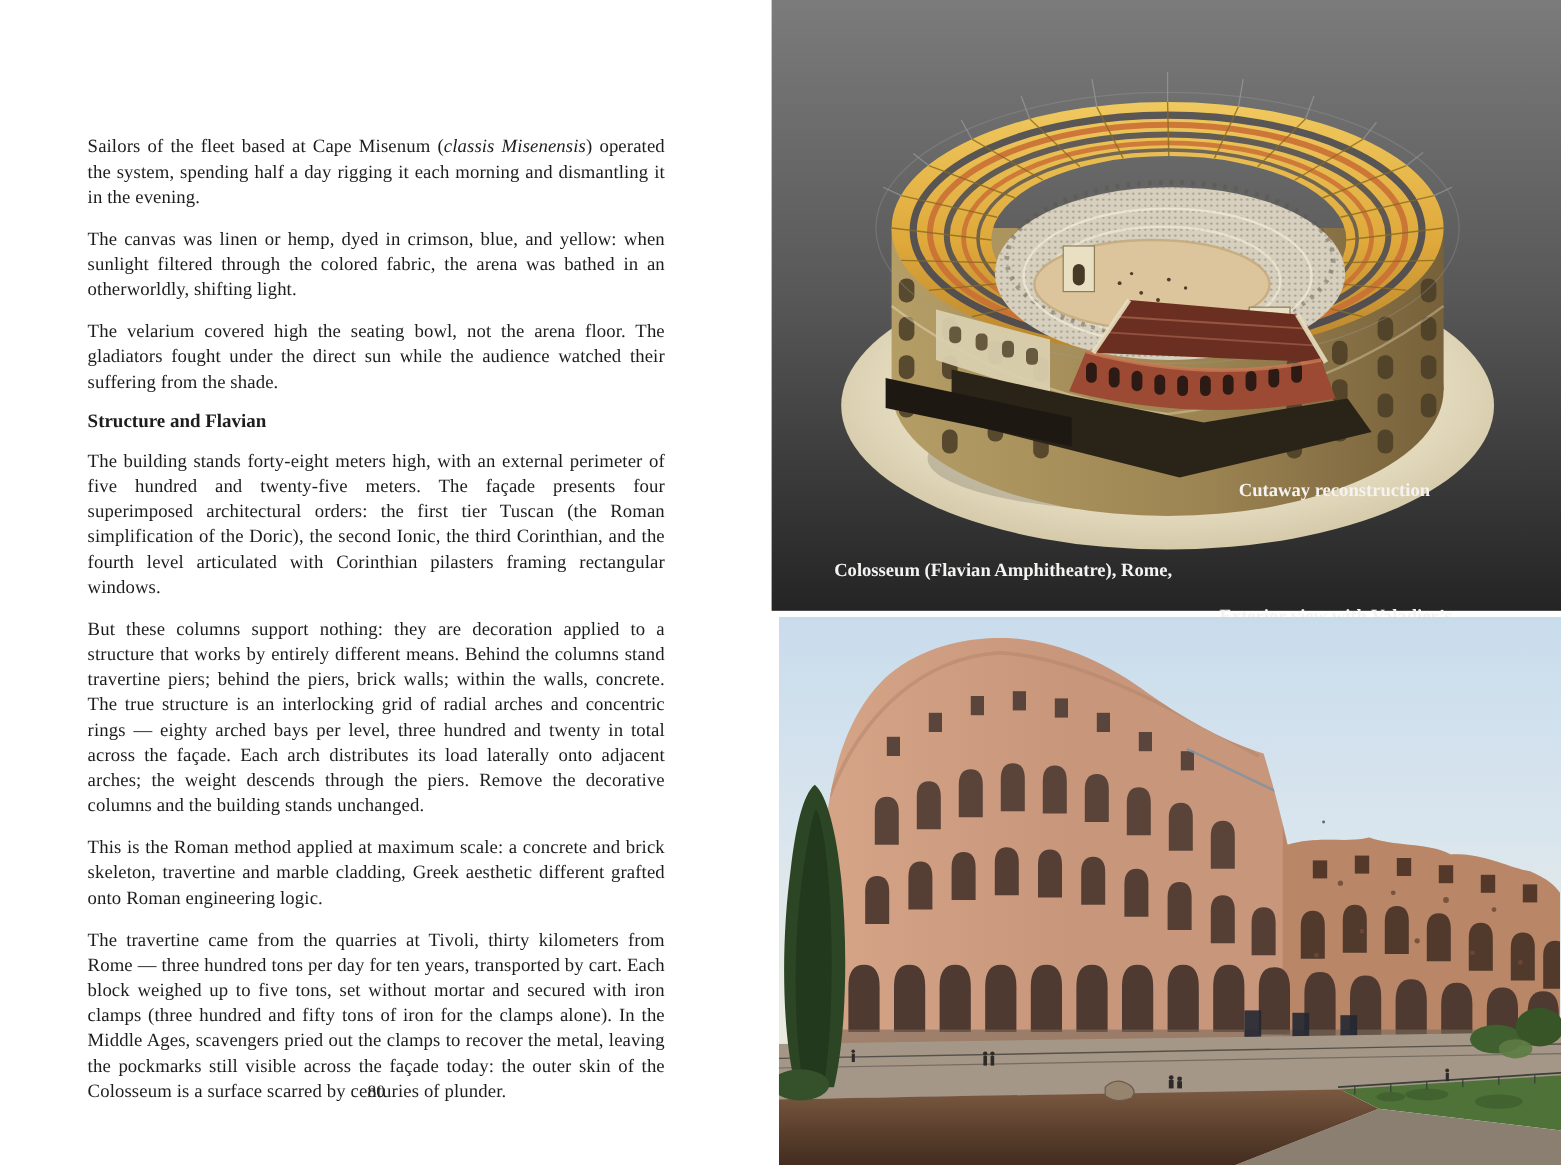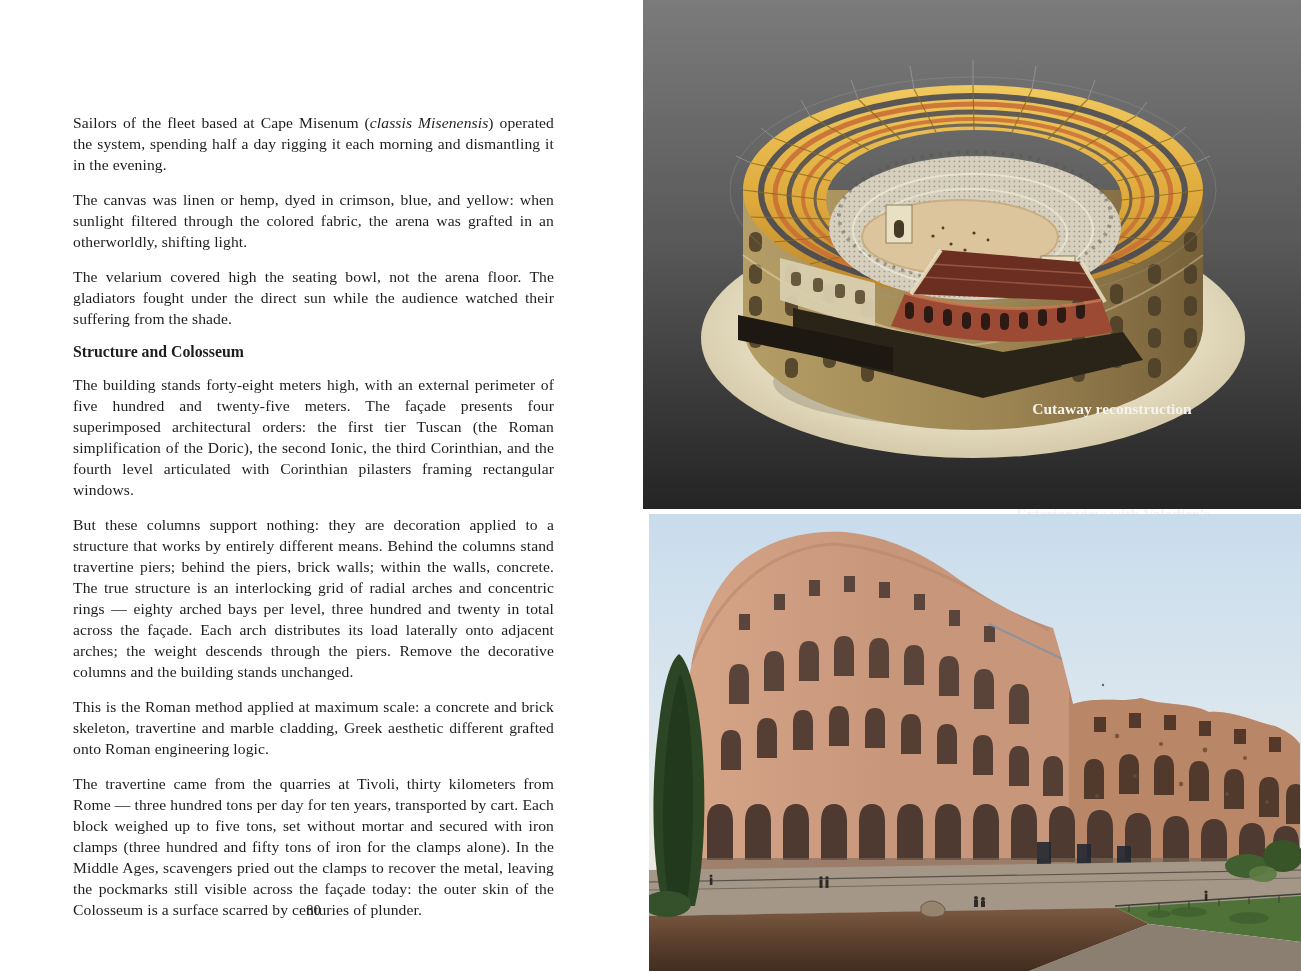--- a/index.html
+++ b/index.html
@@ -25,23 +25,23 @@
   
   .photo{position:absolute;left:649px;top:514px;width:652px;height:457px;overflow:hidden;}
 </style>
 </head>
 <body>
 
 <div class="book">
 
   <div class="text-column">
     <p><span>Sailors of the fleet based at Cape Misenum (</span><span class="it">classis Misenensis</span><span>) operated the system, spending half a day rigging it each morning and dismantling it in the evening.</span></p>
-    <p>The canvas was linen or hemp, dyed in crimson, blue, and yellow: when sunlight filtered through the colored fabric, the arena was grafted in an otherworldly, shifting light.</p>
+    <p>The canvas was linen or hemp, dyed in crimson, blue, and yellow: when sunlight filtered through the colored fabric, the arena was bathed in an otherworldly, shifting light.</p>
     <p>The velarium covered high the seating bowl, not the arena floor. The gladiators fought under the direct sun while the audience watched their suffering from the shade.</p>
-    <div class="sec-heading">Structure and Colosseum</div>
+    <div class="sec-heading">Structure and Flavian</div>
     <p>The building stands forty-eight meters high, with an external perimeter of five hundred and twenty-five meters. The façade presents four superimposed architectural orders: the first tier Tuscan (the Roman simplification of the Doric), the second Ionic, the third Corinthian, and the fourth level articulated with Corinthian pilasters framing rectangular windows.</p>
     <p>But these columns support nothing: they are decoration applied to a structure that works by entirely different means. Behind the columns stand travertine piers; behind the piers, brick walls; within the walls, concrete. The true structure is an interlocking grid of radial arches and concentric rings — eighty arched bays per level, three hundred and twenty in total across the façade. Each arch distributes its load laterally onto adjacent arches; the weight descends through the piers. Remove the decorative columns and the building stands unchanged.</p>
     <p>This is the Roman method applied at maximum scale: a concrete and brick skeleton, travertine and marble cladding, Greek aesthetic different grafted onto Roman engineering logic.</p>
     <p>The travertine came from the quarries at Tivoli, thirty kilometers from Rome — three hundred tons per day for ten years, transported by cart. Each block weighed up to five tons, set without mortar and secured with iron clamps (three hundred and fifty tons of iron for the clamps alone). In the Middle Ages, scavengers pried out the clamps to recover the metal, leaving the pockmarks still visible across the façade today: the outer skin of the Colosseum is a surface scarred by centuries of plunder.</p>
   </div>
   <div class="page-number">80</div>
 
   <div class="dark-panel">
     <svg class="cutaway-svg" width="658" height="509" viewBox="0 0 658 509">
       <defs>
@@ -218,20 +218,24 @@
           <rect x="192" y="284" width="10" height="14" rx="4"></rect>
             <rect x="212" y="290" width="10" height="14" rx="4"></rect>
         </g>
 
         <path d="M150 308 L250 330 L360 352 L480 332 L500 360 L340 398 L150 350 Z" fill="#2a2317"></path>
         <path d="M95 315 L250 348 L250 372 L95 340 Z" fill="#1e1812"></path>
       </g>
     </svg>
 
     <div class="panel-caption cap-cutaway">Cutaway reconstruction</div>
+    <div class="panel-caption cap-title">
+      <div>Colosseum (Flavian Amphitheatre), Rome,</div>
+      <div>AD 70–80.  Rome, Italy.</div>
+    </div>
     <div class="panel-caption cap-exterior">
       <div>Exterior view with Valadier’s</div>
       <div>reconstructed buttress</div>
     </div>
   </div>
 
   <div class="photo">
     <svg width="652" height="457" viewBox="0 0 652 457">
       <defs>
         <linearGradient id="skyG" x1="0" y1="0" x2="0" y2="1">

